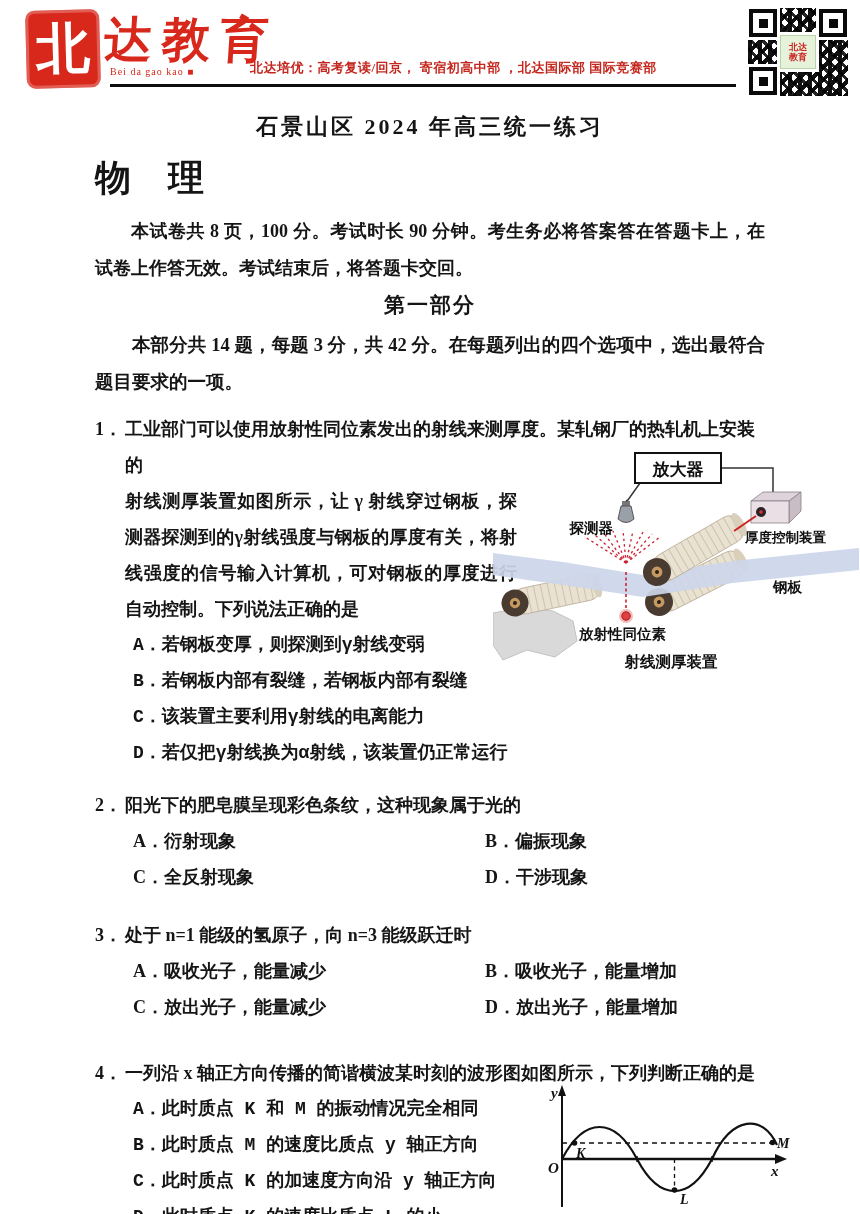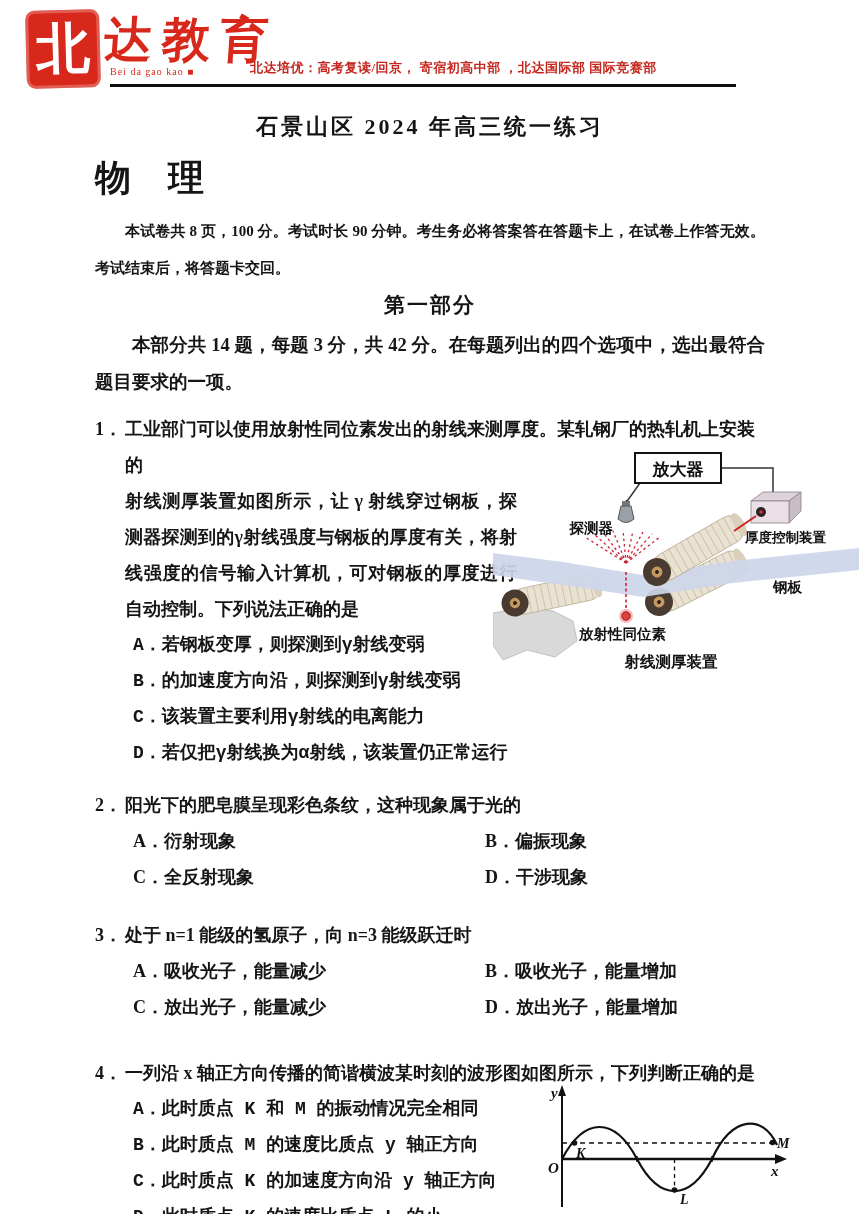--- a/index.html
+++ b/index.html
@@ -29,21 +29,21 @@
   .qr-f-tl{left:1px;top:1px;} .qr-f-tr{right:1px;top:1px;} .qr-f-bl{left:1px;bottom:1px;}
   .qr-center{position:absolute;left:50%;top:50%;transform:translate(-50%,-50%);width:34px;height:32px;
      background:#e7f2da;border:1px solid #b9d3a8;box-shadow:0 0 0 3px #fff;
      display:flex;align-items:center;justify-content:center;}
   .qr-center span{display:block;width:22px;font-size:9px;line-height:10px;font-weight:bold;
      color:#c22; text-align:center;}
   
   .content{padding:0 95px;}
   .title{margin:16px 0 4px;text-align:center;font-size:22px;font-weight:bold;letter-spacing:3px;}
   .subject{margin:12px 0 0;font-size:36px;font-weight:bold;letter-spacing:14px;}
-  .instructions{margin:10px 0 0;font-size:15px;font-weight:bold;line-height:37px;
+  .instructions{margin:10px 0 0;font-size:18px;font-weight:bold;line-height:37px;
      text-indent:2em;text-align:justify;}
   .part-head{margin:4px 0 0;text-align:center;font-size:21px;font-weight:bold;letter-spacing:2px;}
   .part-intro{margin:8px 0 0;font-size:18.5px;font-weight:bold;line-height:37px;
      text-indent:2em;text-align:justify;}
   .q{position:relative;font-size:18px;font-weight:600;}
   .q-line1{display:flex;line-height:36px;}
   .q-num{flex:0 0 30px;}
   .q-text{flex:1;}
   .q1{margin-top:10px;min-height:292px;}
   .q1-rest{margin:0;width:392px;line-height:36px;text-align:justify;}
@@ -62,20 +62,35 @@
 <div class="page">
 
   <div class="hdr">
     <div class="seal">
       <span>北</span>
     </div>
     <div class="brand">达教育</div>
     <div class="brand-sub">Bei da gao kao ■</div>
     <div class="tagline">北达培优：高考复读/回京，  寄宿初高中部 ，北达国际部 国际竞赛部</div>
     <div class="hdr-rule"></div>
+    <div class="qr">
+      <div class="qr-noise"></div>
+      <div class="qr-finder qr-f-tl">
+          <i></i>
+        </div>
+      <div class="qr-finder qr-f-tr">
+          <i></i>
+        </div>
+      <div class="qr-finder qr-f-bl">
+          <i></i>
+        </div>
+      <div class="qr-center">
+        <span>北达教育</span>
+      </div>
+    </div>
   </div>
 
   <div class="content">
 
     <h1 class="title">石景山区 2024 年高三统一练习</h1>
     <h2 class="subject">物  理</h2>
     <p class="instructions">本试卷共 8 页，100 分。考试时长 90 分钟。考生务必将答案答在答题卡上，在试卷上作答无效。考试结束后，将答题卡交回。</p>
 
     <h3 class="part-head">第一部分</h3>
     <p class="part-intro">本部分共 14 题，每题 3 分，共 42 分。在每题列出的四个选项中，选出最符合题目要求的一项。</p>
@@ -83,21 +98,21 @@
     <section class="q q1">
       <div class="q-line1">
         <span class="q-num">1．</span>
         <span class="q-text">工业部门可以使用放射性同位素发出的射线来测厚度。某轧钢厂的热轧机上安装的</span>
       </div>
       <div style="padding-left:30px;">
         <p class="q1-rest">射线测厚装置如图所示，让 γ 射线穿过钢板，探测器探测到的γ射线强度与钢板的厚度有关，将射线强度的信号输入计算机，可对钢板的厚度进行自动控制。下列说法正确的是</p>
       </div>
       <div class="opt-stack">
         <div>A．若钢板变厚，则探测到γ射线变弱</div>
-        <div>B．的加速度方向沿，则探测到γ射线变弱</div>
+        <div>B．若钢板内部有裂缝，若钢板内部有裂缝</div>
         <div>C．该装置主要利用γ射线的电离能力</div>
         <div>D．若仅把γ射线换为α射线，该装置仍正常运行</div>
       </div>
 
       <div class="fig1">
         <svg viewBox="0 0 366 230" width="366" height="230">
           <defs>
             <pattern id="hatch" width="7" height="30" patternUnits="userSpaceOnUse">
               <rect width="7" height="30" fill="var(--roller_cream)"></rect>
               <line x1="0" y1="0" x2="0" y2="30" stroke="#cdc2aa" stroke-width="2"></line>

